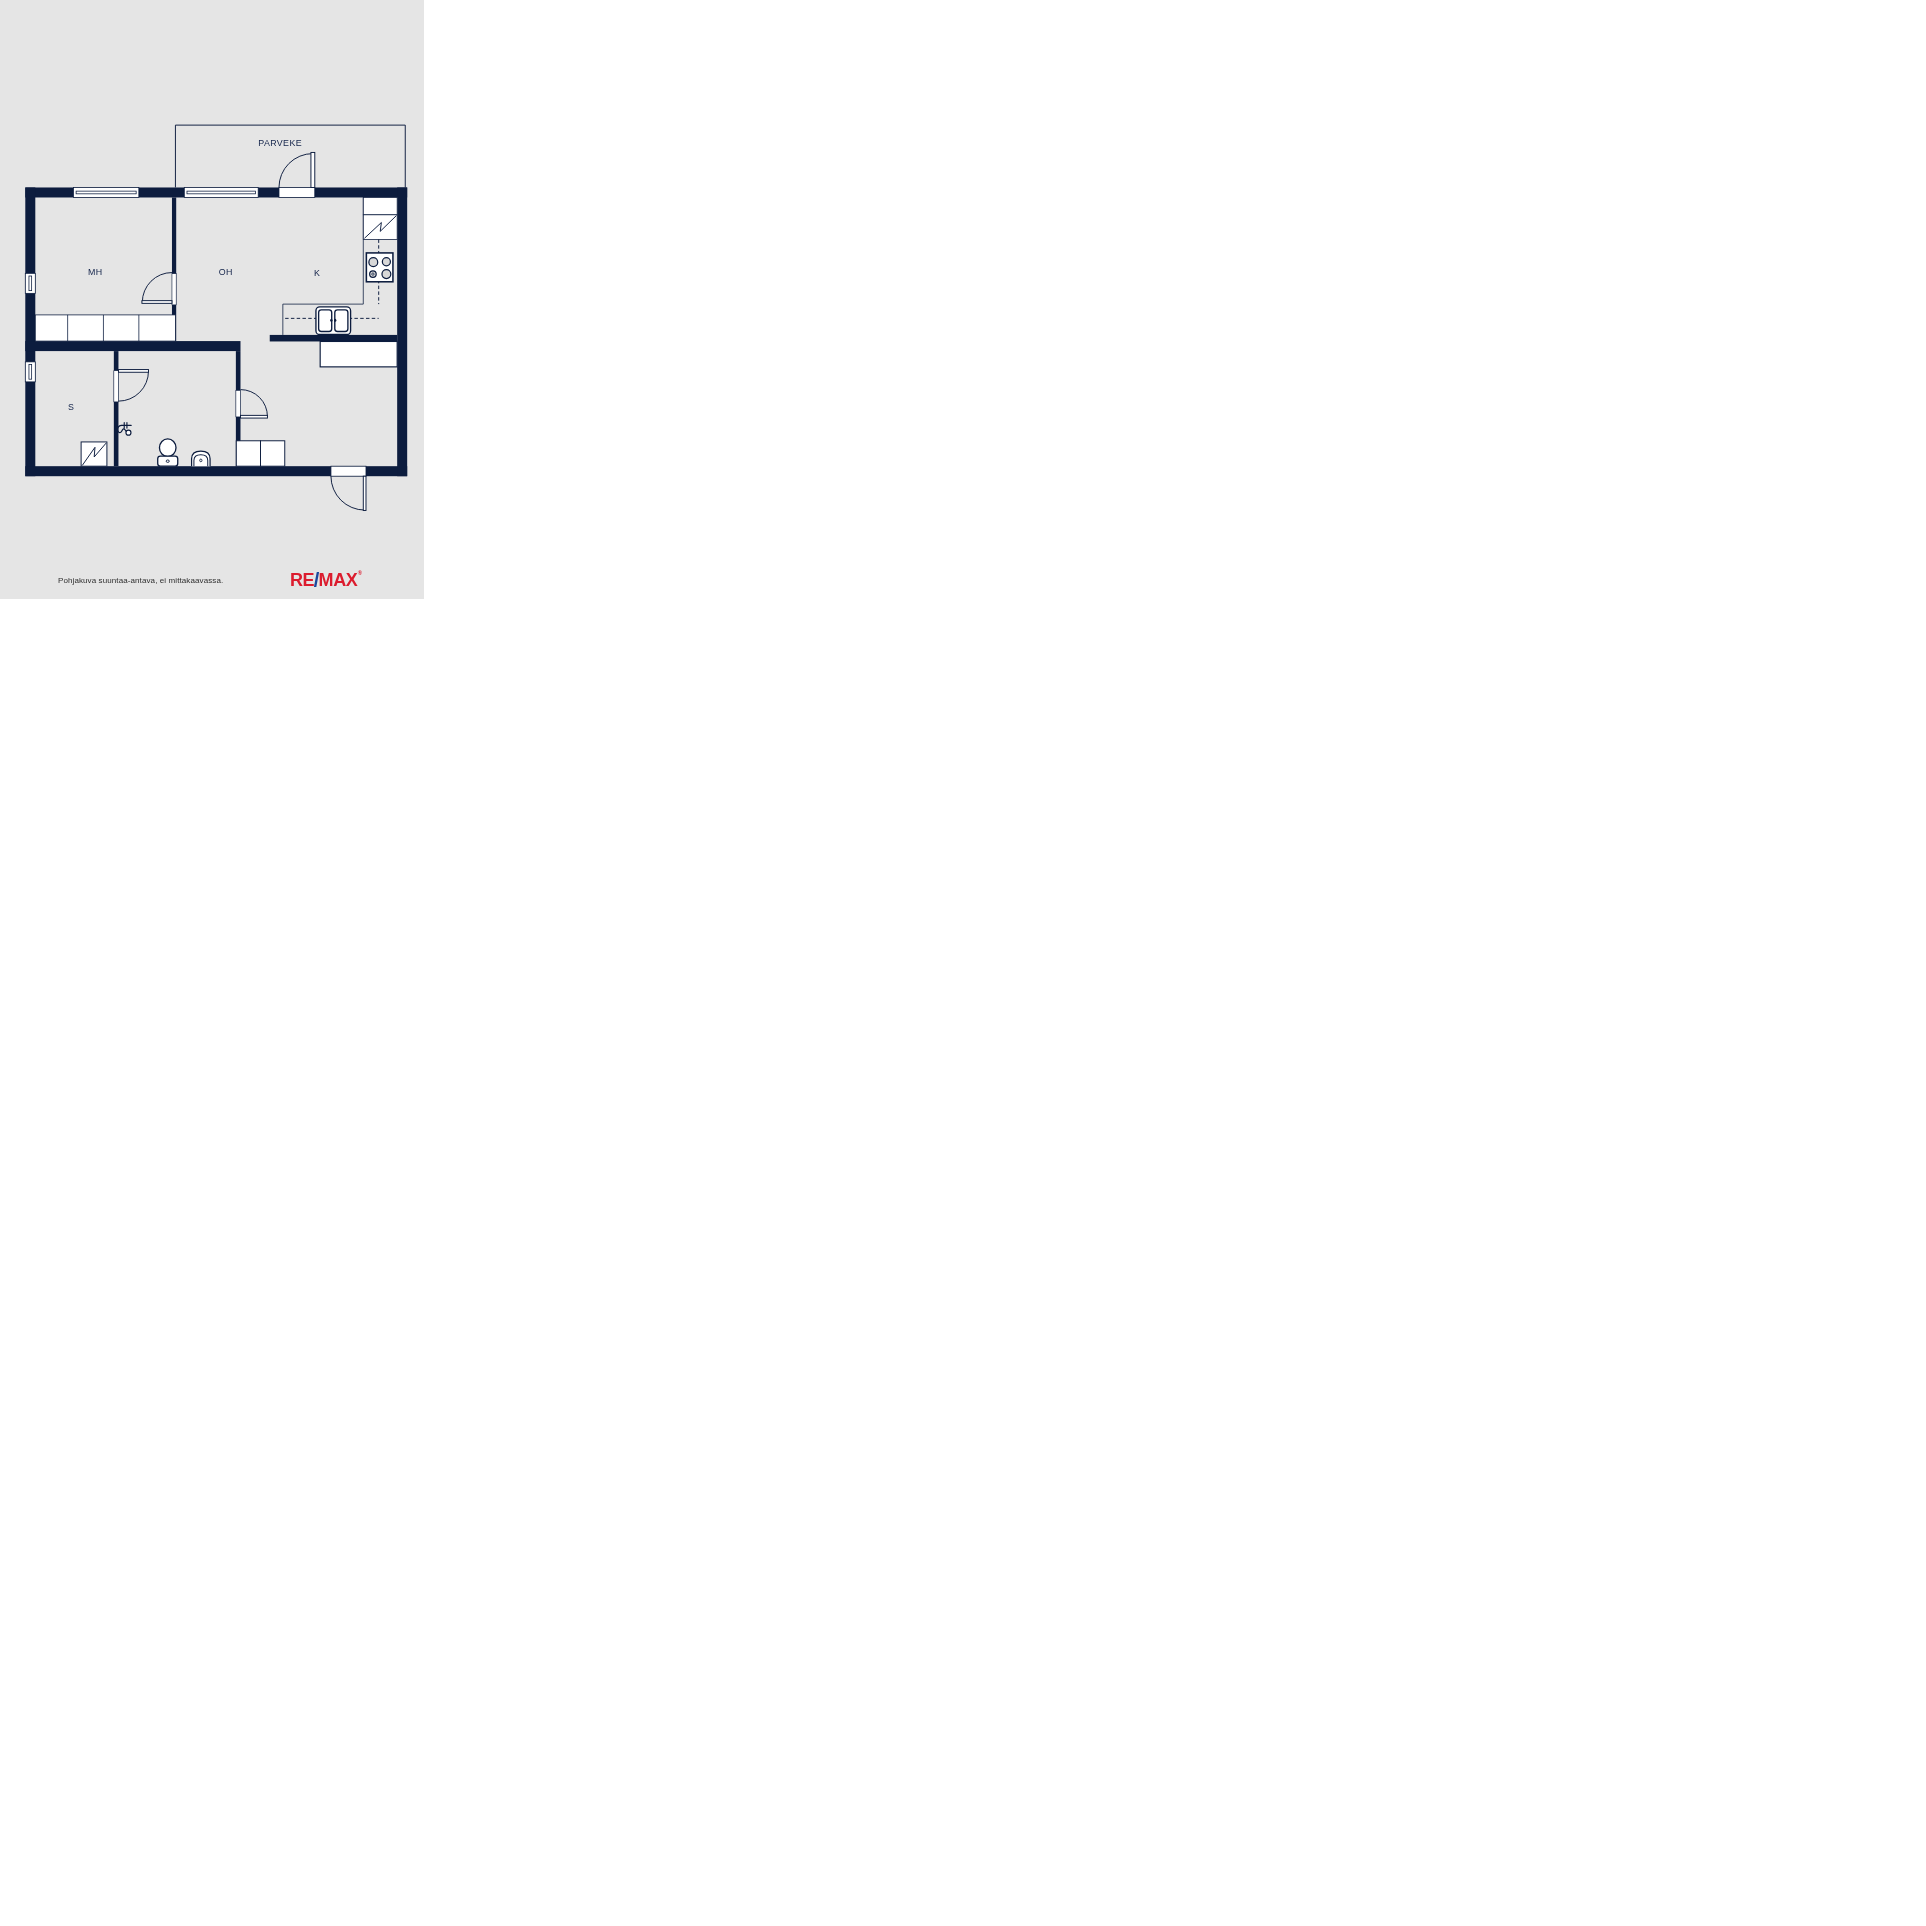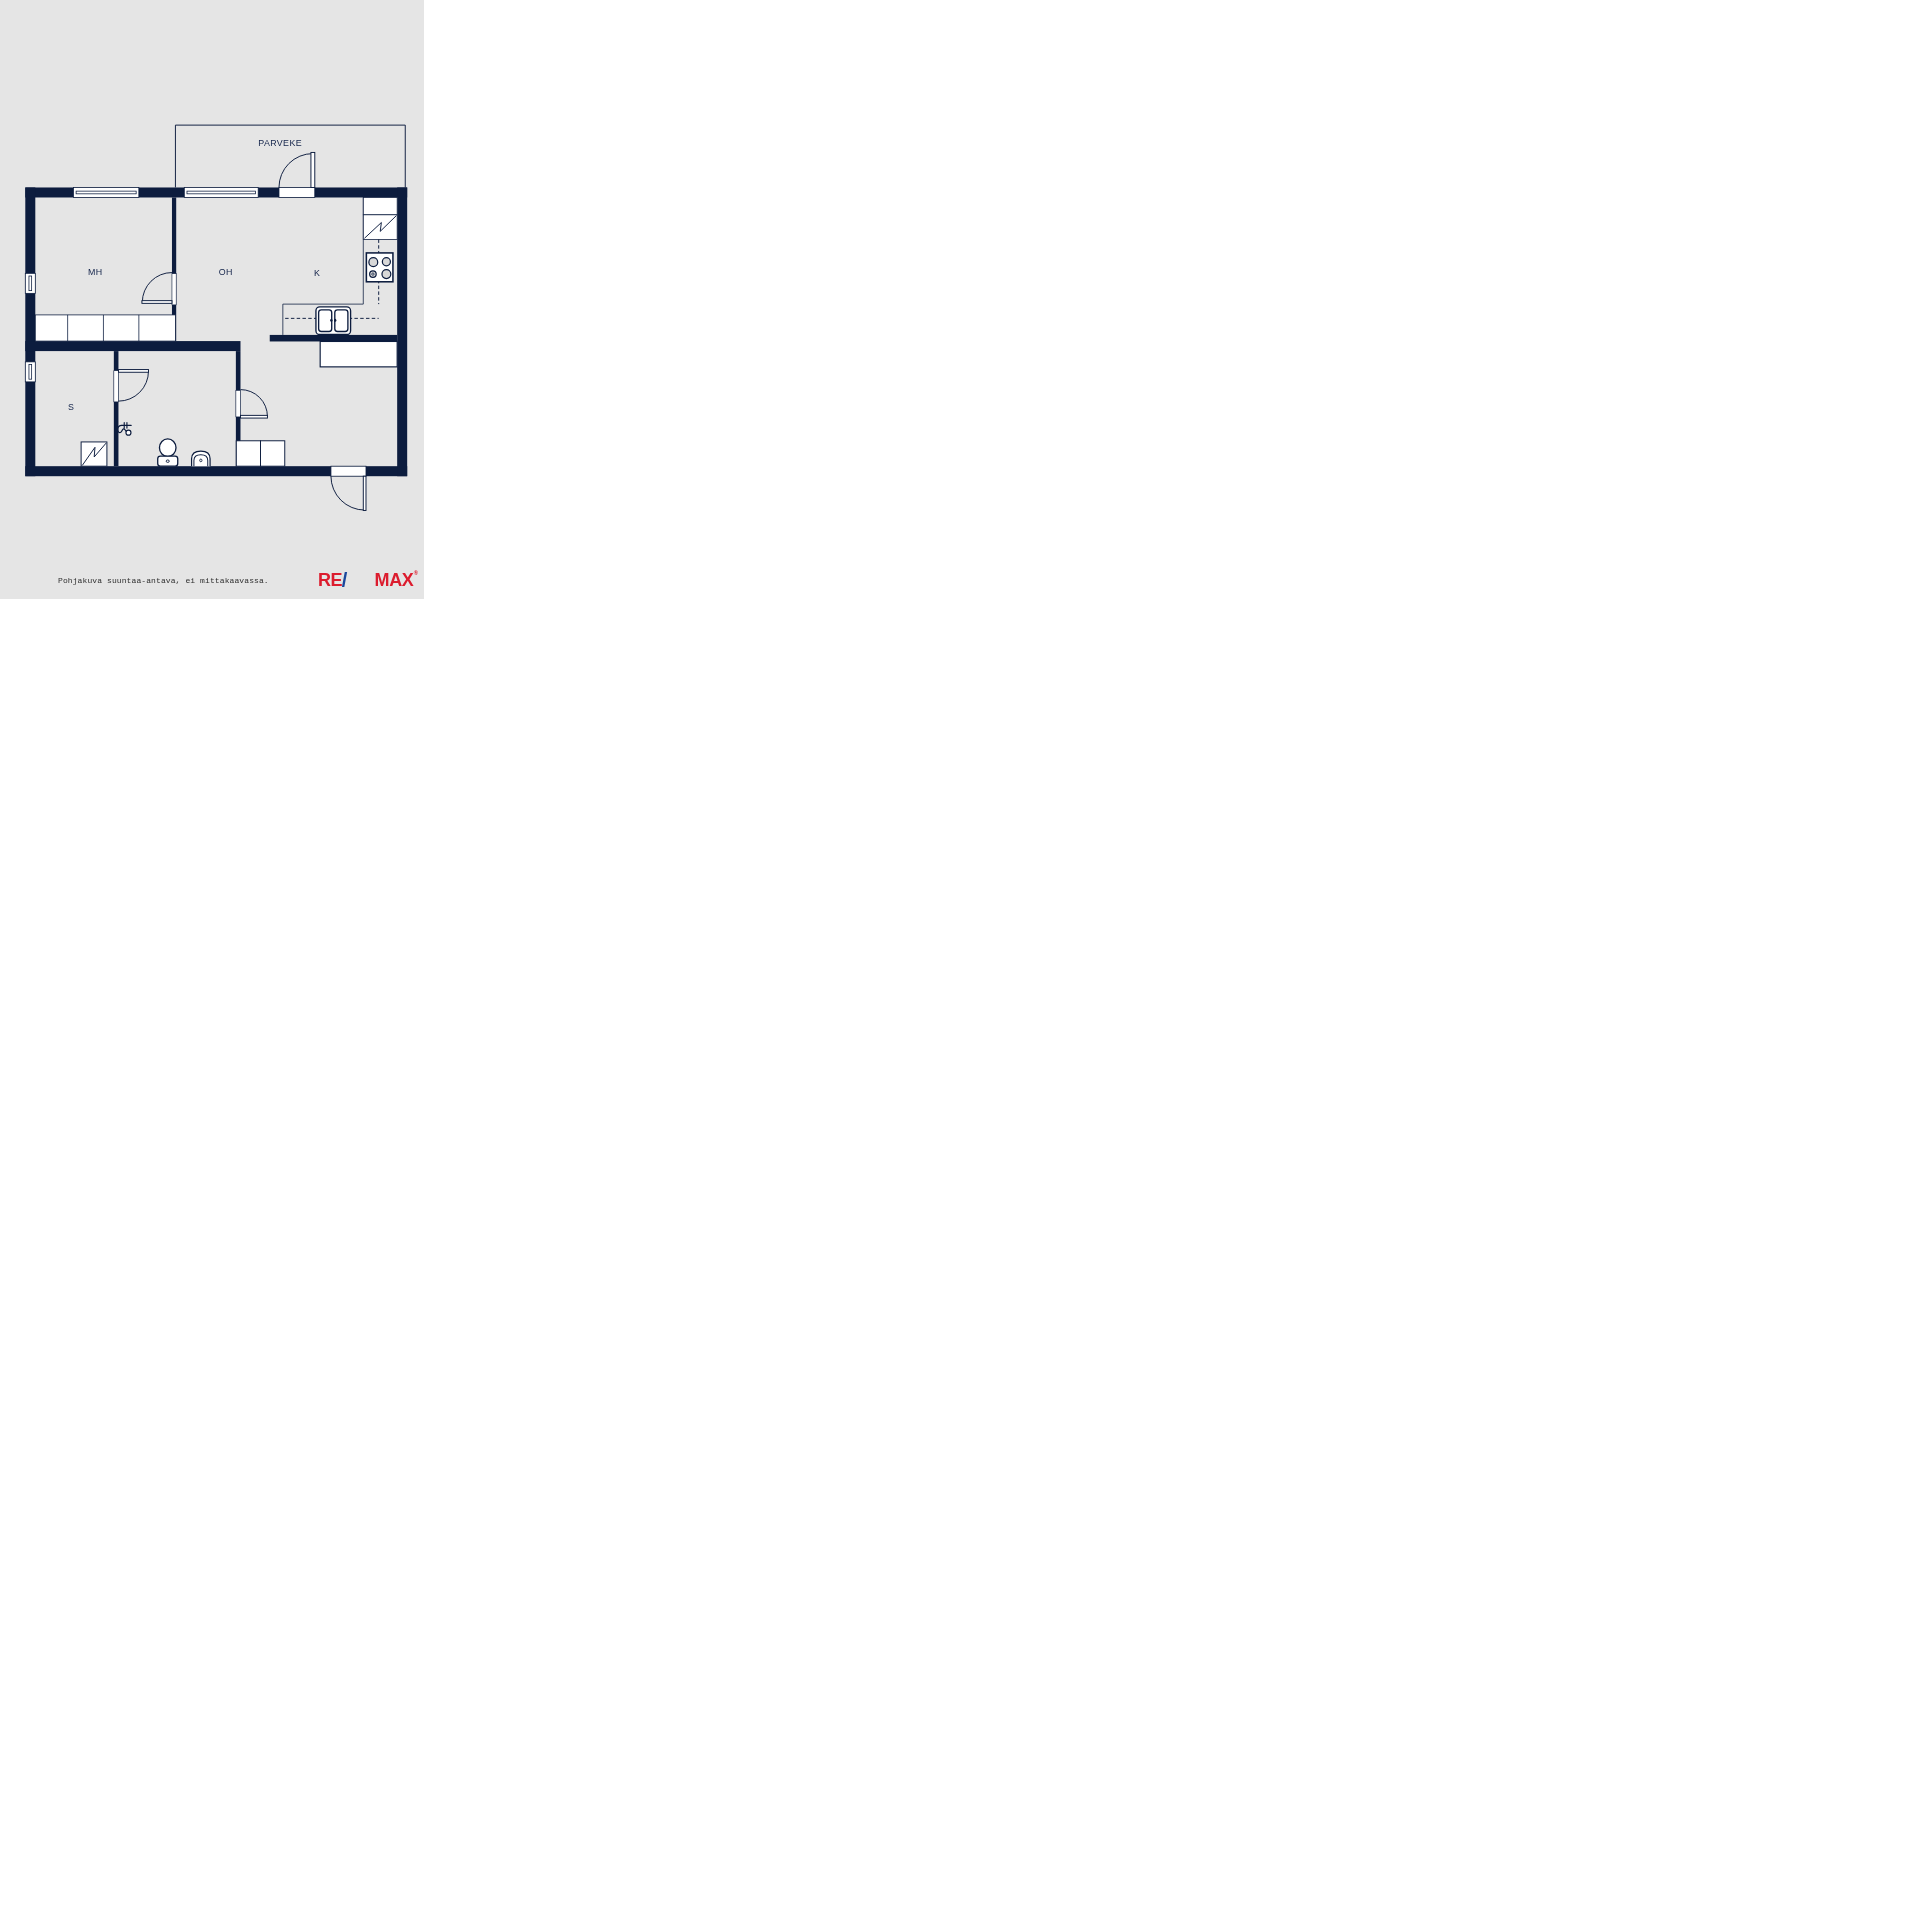--- a/index.html
+++ b/index.html
@@ -19,33 +19,32 @@
     letter-spacing:1px;
   }
   .footer-note{
     position:absolute;
     left:58px;
     top:576px;
     font-size:8px;
     color:#2f2f2f;
     letter-spacing:0.1px;
     white-space:nowrap;
-    font-family:Liberation Mono, monospace;
   }
   .logo{
     position:absolute;
     left:290px;
     top:569px;
     font-weight:bold;
     font-size:18px;
     letter-spacing:-0.4px;
     white-space:nowrap;
     line-height:1;
   }
-  .logo .re,.logo .max{color:#dc1c2e;margin-left:28px;}
+  .logo .re,.logo .max{color:#dc1c2e;}
   .logo .slash{
     color:#1b489c;
     font-size:20px;
     margin:0 -0.4px;
     display:inline-block;
     transform:translateY(0.8px);
   }
   .logo .reg{
     color:#dc1c2e;
     font-size:5.8px;

